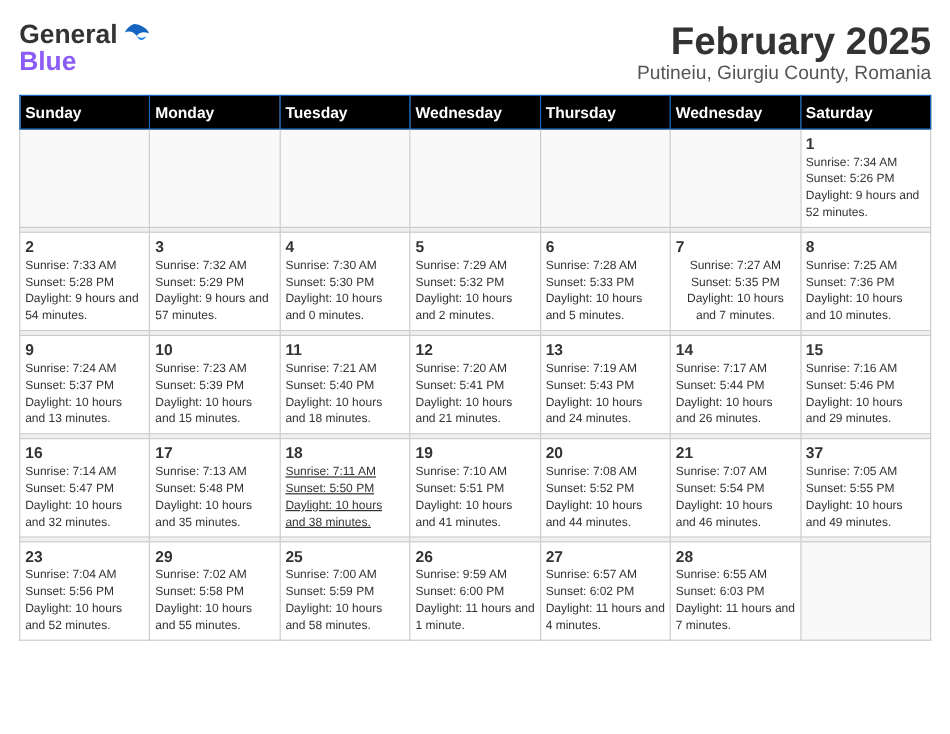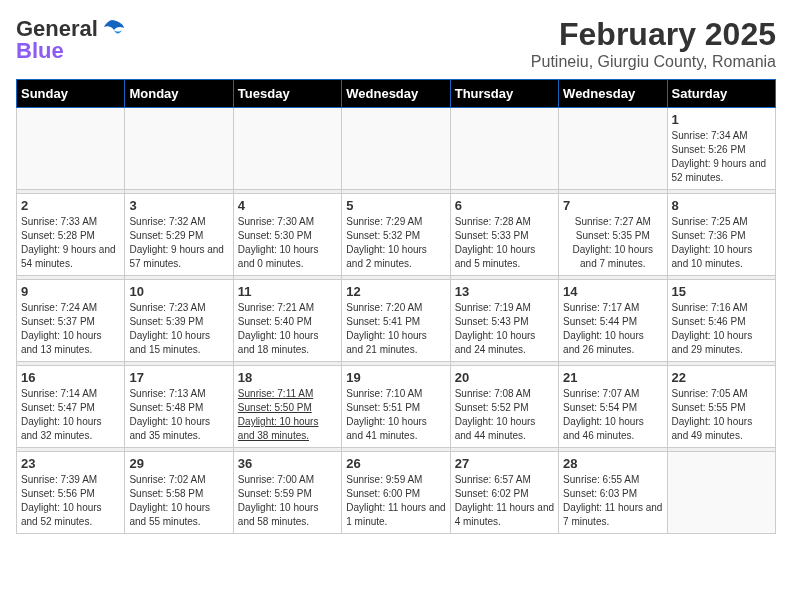--- a/index.html
+++ b/index.html
@@ -271,50 +271,50 @@
 Sunset: 5:52 PM
 Daylight: 10 hours and 44 minutes.</div>
         </td>
         <td>
           <span class="day-number">21</span>
           <div class="day-detail" style="white-space: pre-line;">Sunrise: 7:07 AM
 Sunset: 5:54 PM
 Daylight: 10 hours and 46 minutes.</div>
         </td>
         <td>
-          <span class="day-number">22</span>
+          <span class="day-number">37</span>
           <div class="day-detail" style="white-space: pre-line;">Sunrise: 7:05 AM
 Sunset: 5:55 PM
 Daylight: 10 hours and 49 minutes.</div>
         </td>
       </tr>
       <tr class="row-separator">
         <td></td>
         <td></td>
         <td></td>
         <td></td>
         <td></td>
         <td></td>
         <td></td>
       </tr>
       <tr>
         <td>
           <span class="day-number">23</span>
-          <div class="day-detail" style="white-space: pre-line;">Sunrise: 7:39 AM
+          <div class="day-detail" style="white-space: pre-line;">Sunrise: 7:04 AM
 Sunset: 5:56 PM
 Daylight: 10 hours and 52 minutes.</div>
         </td>
         <td>
           <span class="day-number">29</span>
           <div class="day-detail" style="white-space: pre-line;">Sunrise: 7:02 AM
 Sunset: 5:58 PM
 Daylight: 10 hours and 55 minutes.</div>
         </td>
         <td>
-          <span class="day-number">36</span>
+          <span class="day-number">25</span>
           <div class="day-detail" style="white-space: pre-line;">Sunrise: 7:00 AM
 Sunset: 5:59 PM
 Daylight: 10 hours and 58 minutes.</div>
         </td>
         <td>
           <span class="day-number">26</span>
           <div class="day-detail" style="white-space: pre-line;">Sunrise: 9:59 AM
 Sunset: 6:00 PM
 Daylight: 11 hours and 1 minute.</div>
         </td>

